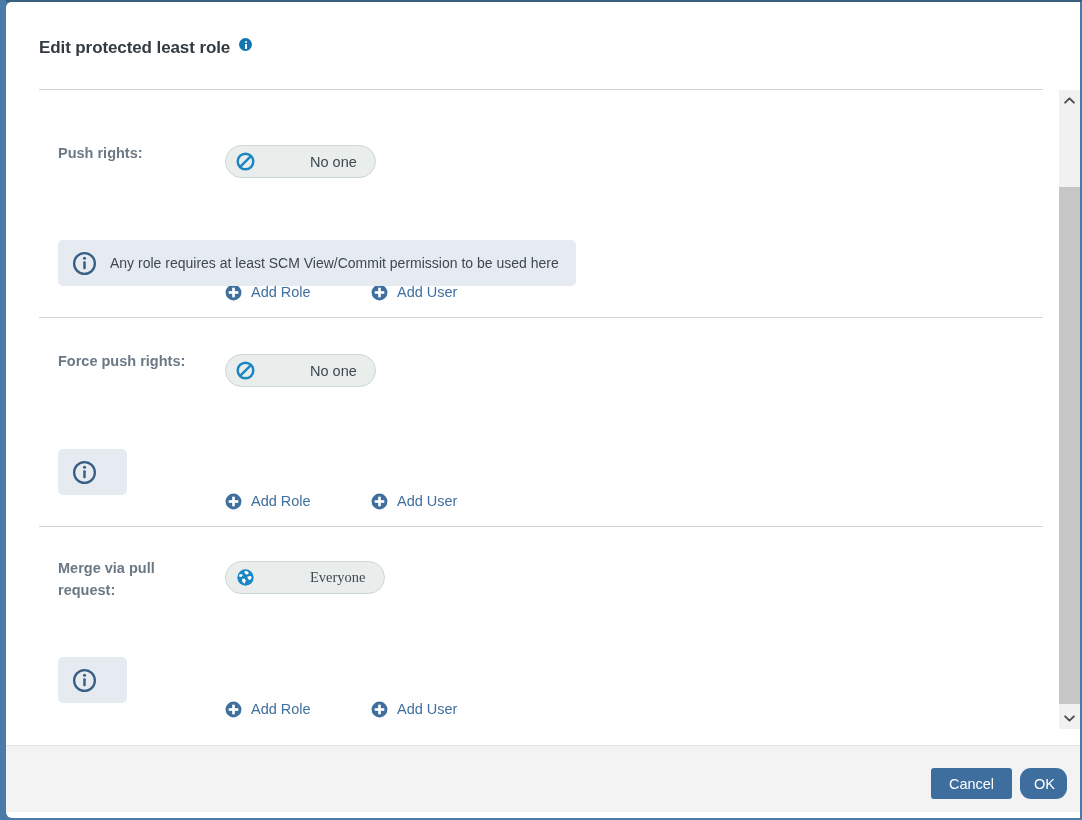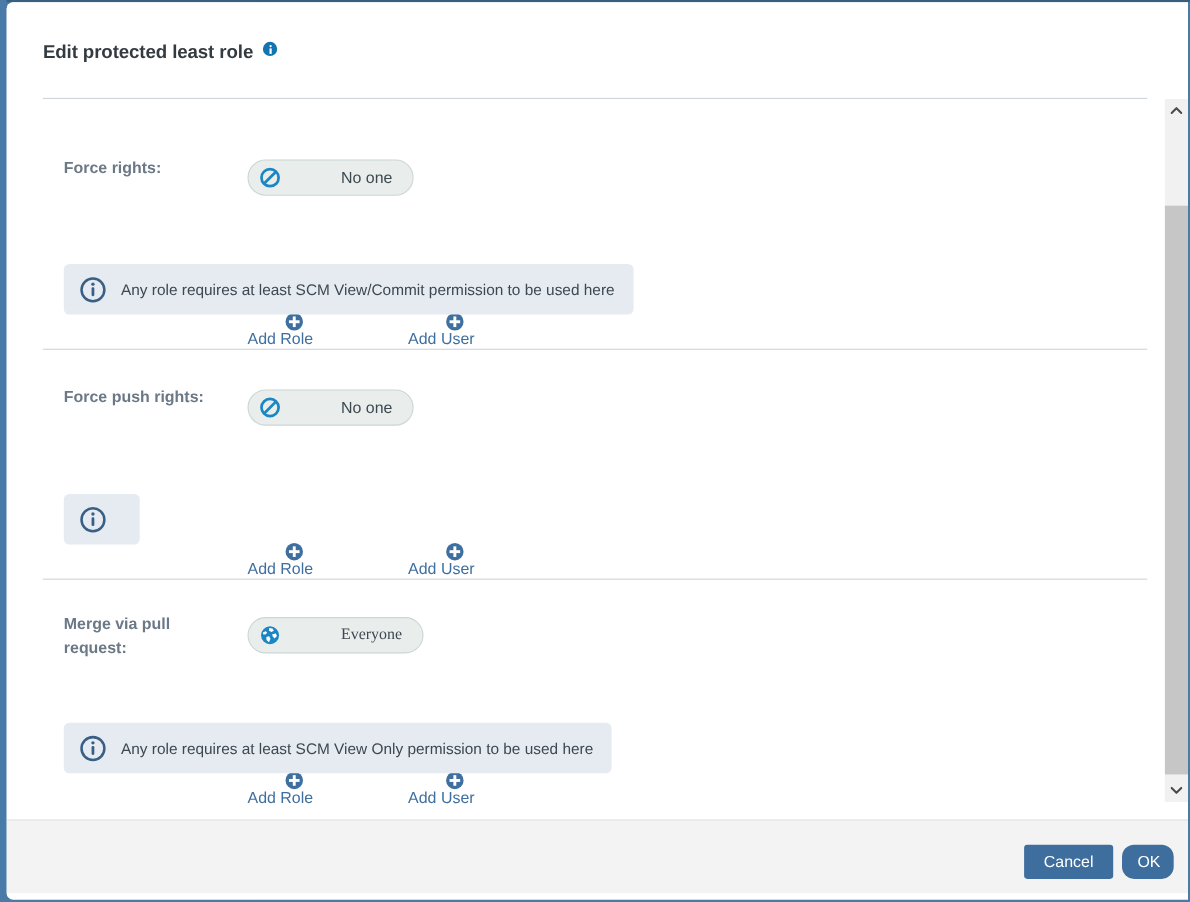--- a/index.html
+++ b/index.html
@@ -147,26 +147,25 @@
     width: 19px;
     height: 19px;
     flex: 0 0 19px;
     display: block;
   }
 
   
   .addlink {
     position: absolute;
     display: inline-flex;
-    align-items: flex-end;
+    align-items: flex-start;
     font-size: 14.5px;
     color: #3f6f9f;
     cursor: pointer;
     white-space: nowrap;
-    flex-direction: column;
   }
   .plus-icon {
     width: 17px;
     height: 17px;
     flex: 0 0 17px;
     margin-right: 9px;
     display: block;
   }
 
   
@@ -281,21 +280,21 @@
 <div id="dialog">
 
   <div class="dlg-header">
     <div class="dlg-title"><span>Edit protected least role</span><span class="title-info-icon"></span></div>
     <div class="header-rule"></div>
   </div>
 
   <div class="dlg-body">
 
     <div class="section">
-      <div class="row-label" style="left:52px; top:52px;">Force rights:</div>
+      <div class="row-label" style="left:52px; top:52px;">Push rights:</div>
 
       <div class="chip" style="left:219px; top:55px;">
         <svg class="icon-noone" viewBox="0 0 20 20">
           <circle cx="10" cy="10" r="8.2" fill="none" stroke="#1b86c3" stroke-width="2.6"></circle>
           <line x1="4.6" y1="15.4" x2="15.4" y2="4.6" stroke="#1b86c3" stroke-width="2.6"></line>
         </svg>
         <span class="chip-label">No one</span>
       </div>
 
       <div class="addlink" style="left:219px; top:194px;">
@@ -399,21 +398,20 @@
         </svg>
         <span>Add User</span>
       </div>
 
       <div class="banner" style="left:52px; top:567px;">
         <svg class="banner-icon" viewBox="0 0 26 26">
           <circle cx="13" cy="13" r="10.8" fill="none" stroke="#3a5f85" stroke-width="2.4"></circle>
           <circle cx="13" cy="7.6" r="1.6" fill="#3a5f85"></circle>
           <rect x="11.7" y="10.6" width="2.6" height="8.4" rx="1.1" fill="#3a5f85"></rect>
         </svg>
-        <span class="banner-text">Any role requires at least SCM View Only permission to be used here</span>
       </div>
     </div>
 
   </div>
 
   <div class="scrollbar">
     <div class="sb-btn sb-up">
       <svg class="chev" viewBox="0 0 12 8">
         <path d="M1 6.5 L6 1.5 L11 6.5" fill="none" stroke="#4c4c4c" stroke-width="2.2" stroke-linecap="round" stroke-linejoin="round"></path>
       </svg>

